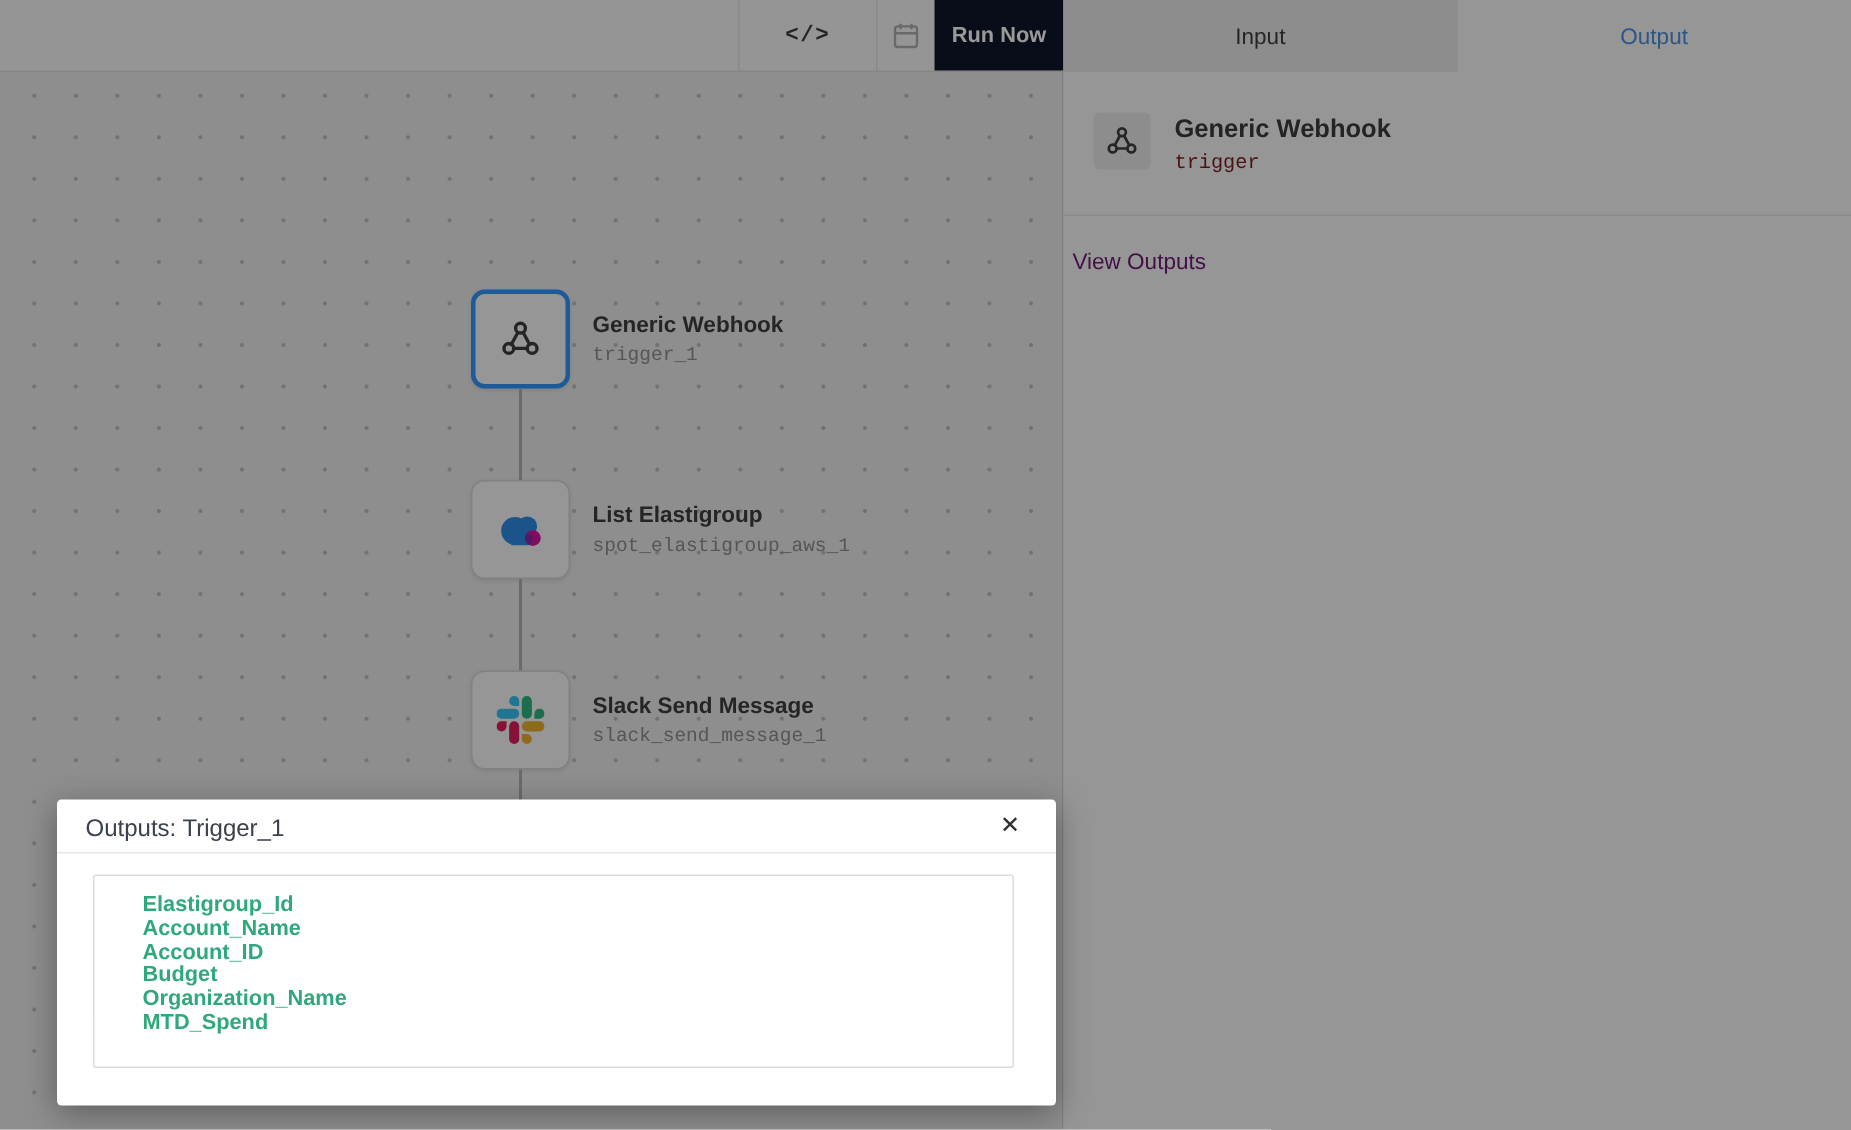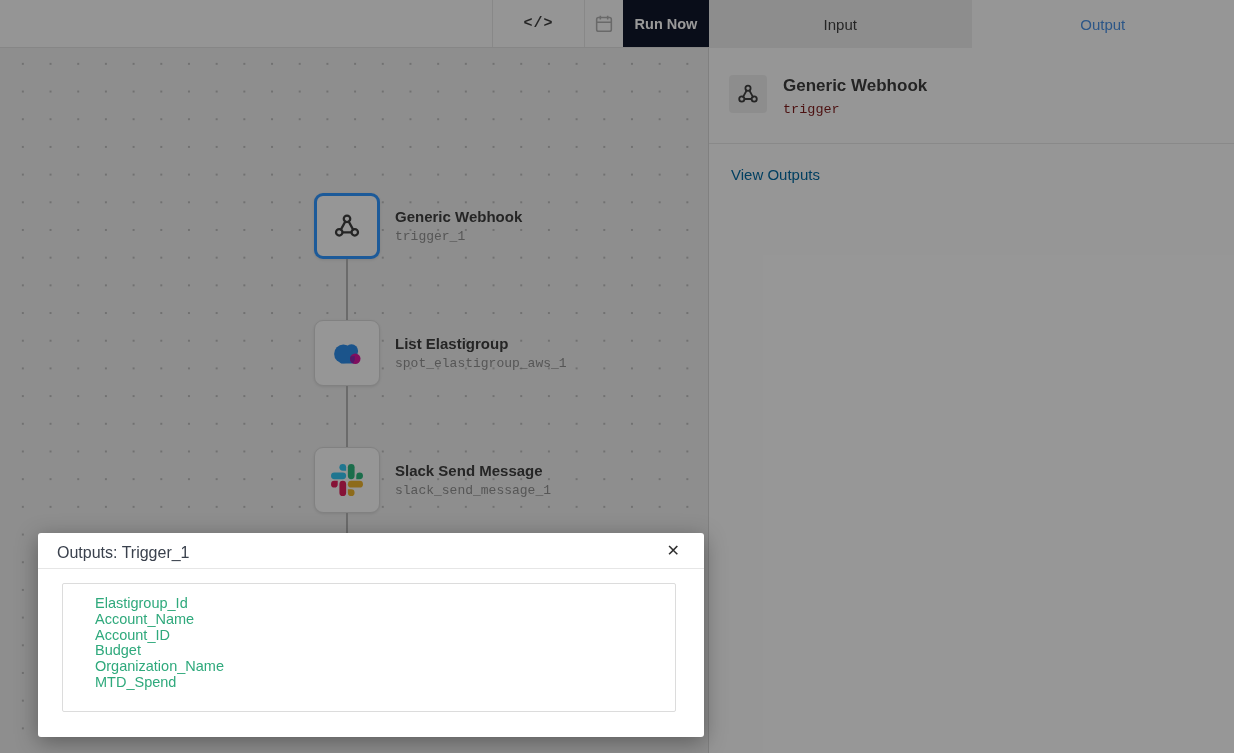--- a/index.html
+++ b/index.html
@@ -79,22 +79,22 @@
     flex:0 0 38px;
     display:flex; align-items:center; justify-content:center;
   }
   .panel-title { font-size:17px; font-weight:bold; color:#3c3c3c; padding-top:1px; }
   .panel-sub {
     font-family:"Liberation Mono", monospace;
     font-size:13.5px; color:#7f1d1d; margin-top:6px;
   }
   .panel-divider { margin-top:26px; border-top:1px solid #e4e4e4; }
   .view-outputs {
-    display:inline-block; margin:22px 0 0 22px;
-    color:#0369a1; font-size:15px; cursor:pointer;
+    display:inline-block; margin:22px 0 0 6px;
+    color:#701a75; font-size:15px; cursor:pointer;
   }
 
   
   .overlay { position:absolute; inset:0; background:rgba(0,0,0,0.40); z-index:50; }
 
   
   .modal {
     position:absolute; left:38px; top:533px; width:666px; height:204px;
     background:#ffffff; border-radius:3px; z-index:100;
     box-shadow:0 5px 22px rgba(0,0,0,0.35);
@@ -103,21 +103,21 @@
     position:relative; height:36px; border-bottom:1px solid #e6e6e6;
   }
   .modal-title {
     position:absolute; left:19px; bottom:6px;
     font-size:16px; color:#3a414d;
   }
   .modal-close {
     position:absolute; right:24px; top:10px;
     font-size:16px; color:#2f2f2f; cursor:pointer; line-height:1;
   }
-  .modal-body { padding:14px 28px 0 24px; }
+  .modal-body { padding:14px 28px 0 24px;font-weight:bold; }
   .output-box {
     border:1px solid #dcdcdc; border-radius:2px; height:129px;
     padding:12px 0 0 32px; overflow:hidden;
   }
   .output-item {
     color:#2fa97c; font-size:14.5px; line-height:15.8px; cursor:pointer;
   }
 
   svg { display:block; }
 </style>

